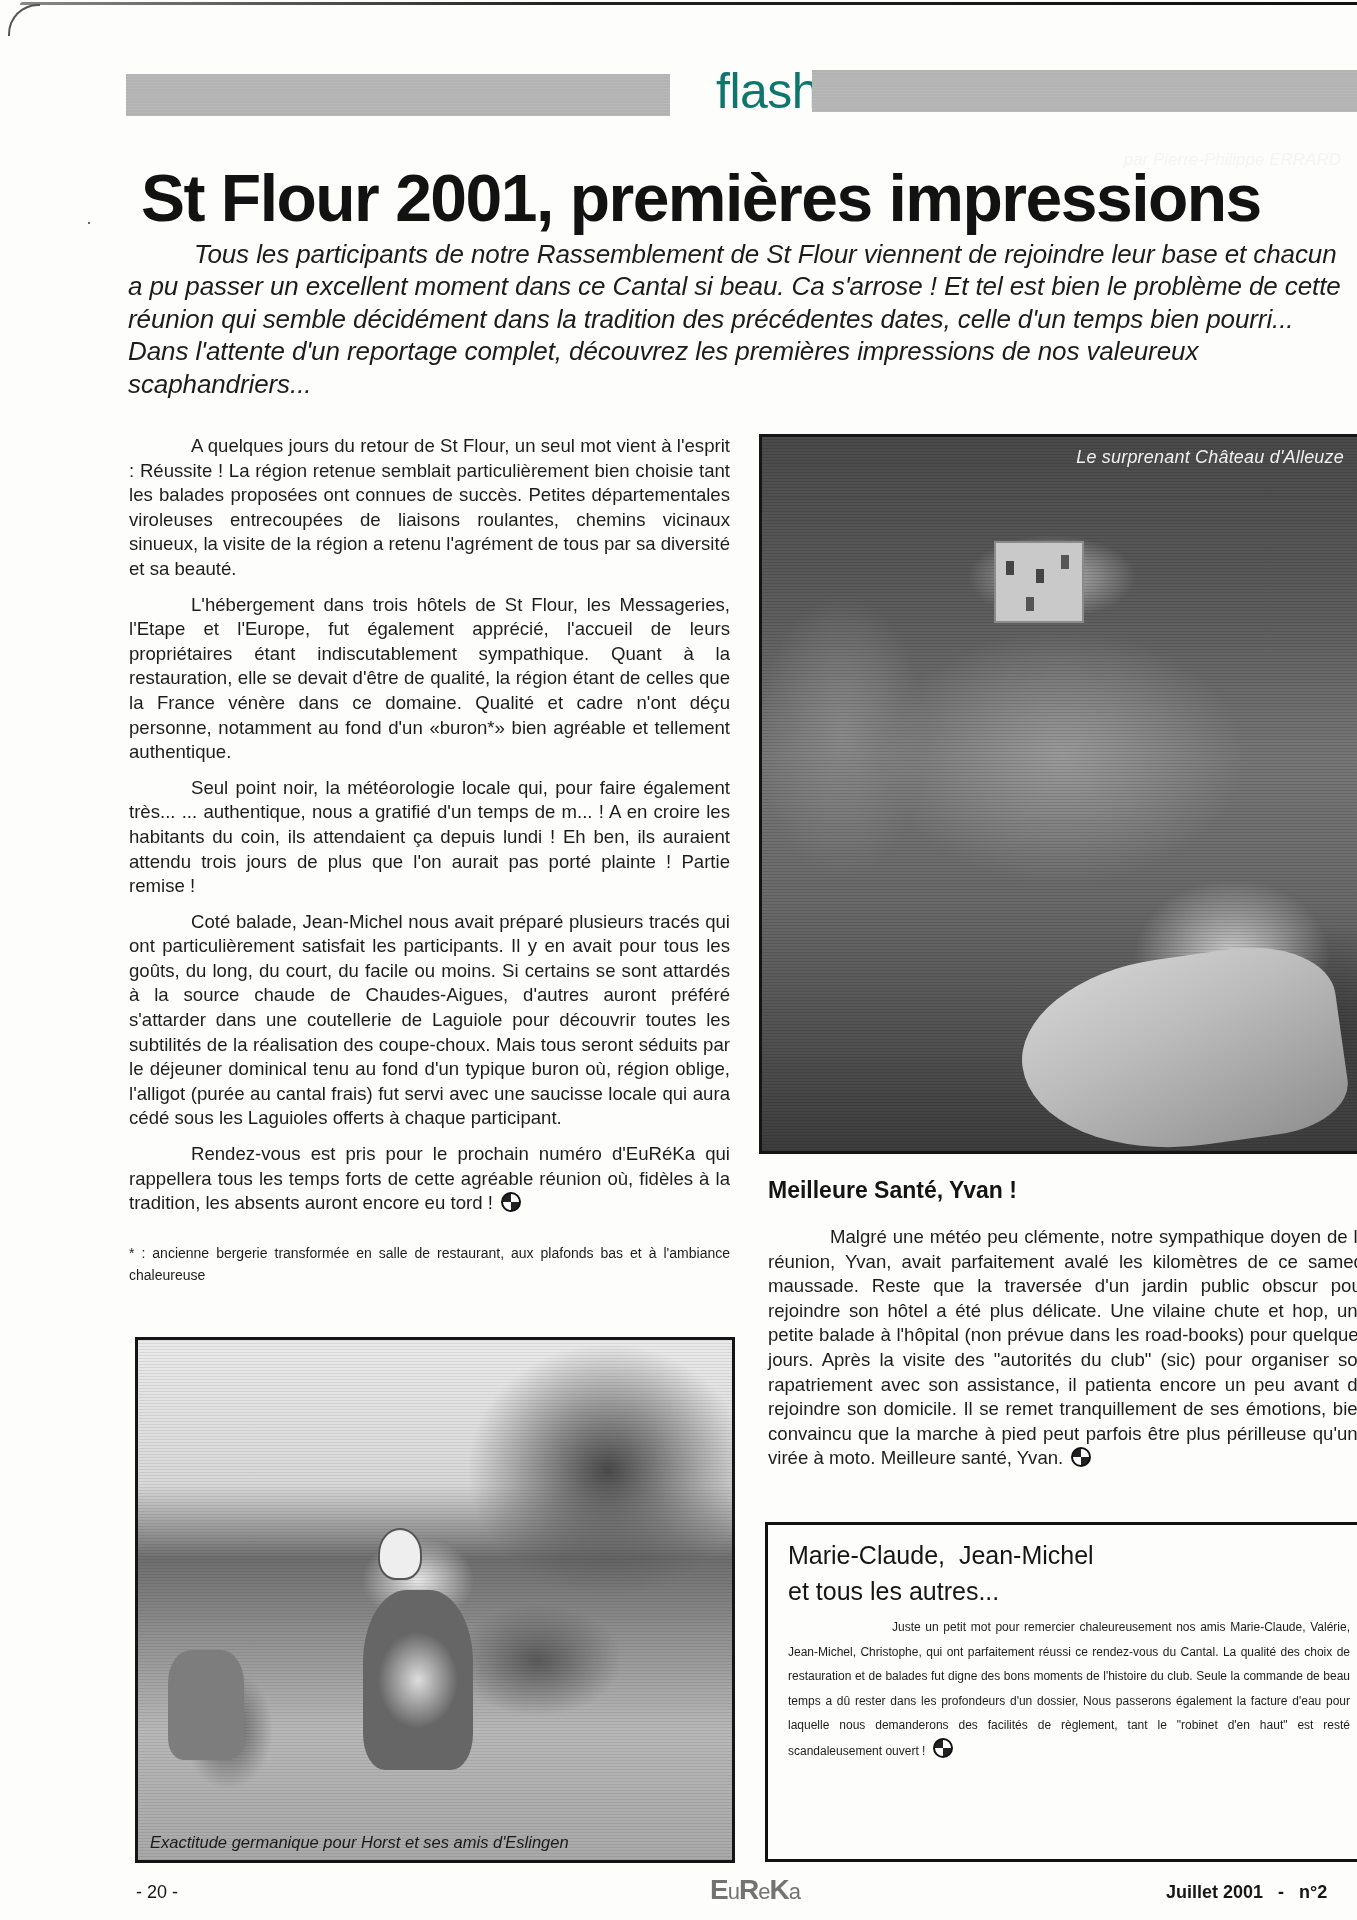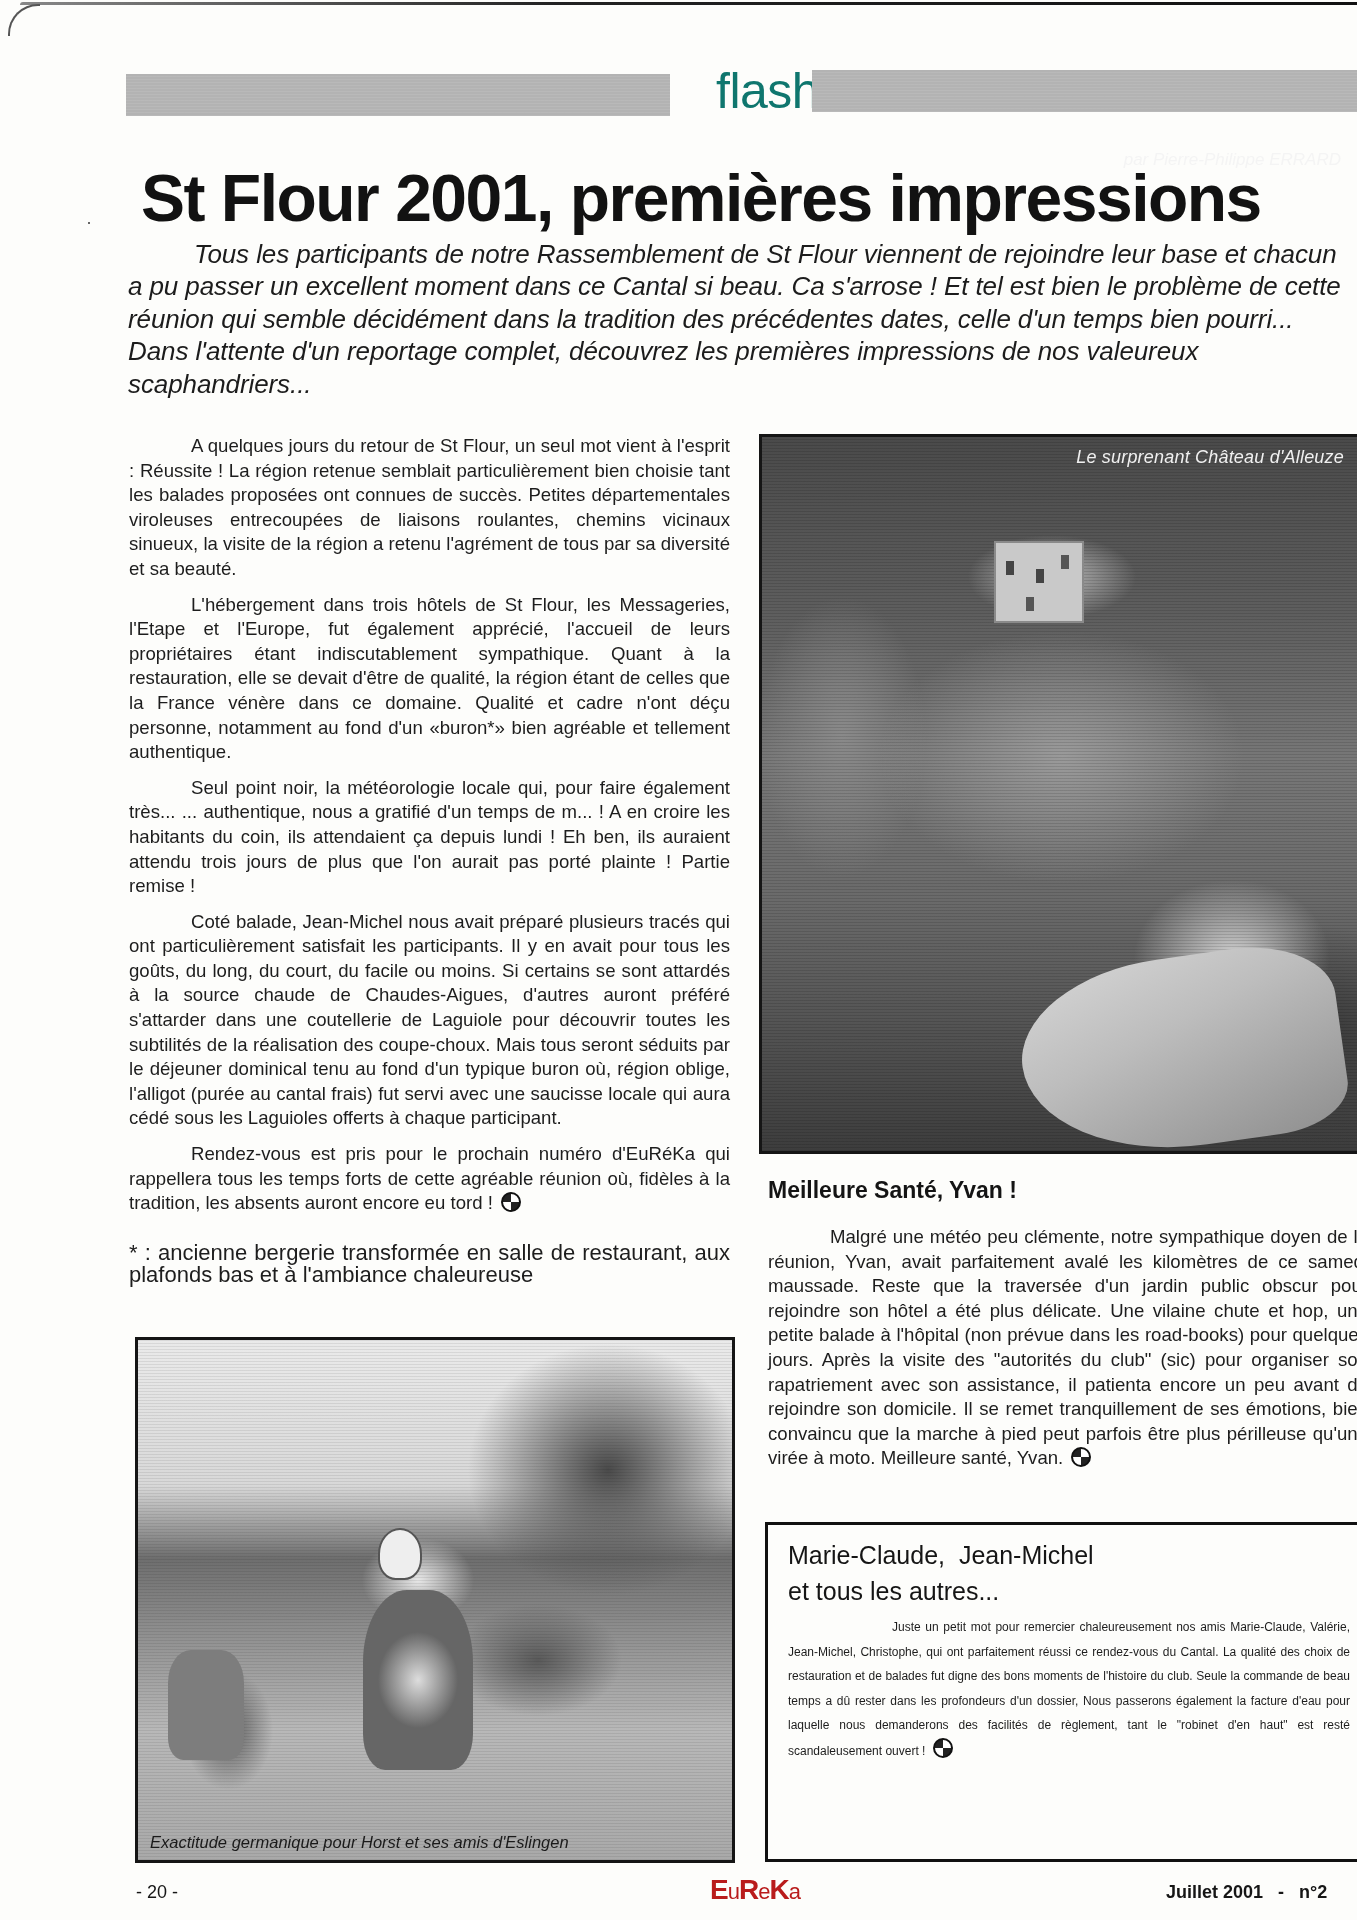--- a/index.html
+++ b/index.html
@@ -34,21 +34,21 @@
     position: absolute; left: 128px; top: 238px; width: 1230px;
     font-size: 26px; font-style: italic; line-height: 32.4px; color: #1c1c1c;
     text-indent: 66px; white-space: pre-line; letter-spacing: -0.1px;
   }
 
   .col-left {
     position: absolute; left: 129px; top: 434px; width: 601px;
     font-size: 18.6px; line-height: 24.6px; color: #1d1d1d; text-align: justify;
   }
   .col-left p { margin: 0 0 11px 0; text-indent: 62px; }
-  .col-left p.footnote { text-indent: 0; font-size: 22px; line-height: 22px; margin-top: 26px; }
+  .col-left p.footnote { text-indent: 0; font-size: 14px; line-height: 22px; margin-top: 26px; }
 
   .bmw-icon {
     display: inline-block; width: 20px; height: 20px; border-radius: 50%;
     background: conic-gradient(#fff 0 90deg, #222 90deg 180deg, #fff 180deg 270deg, #222 270deg 360deg);
     border: 2px solid #111; vertical-align: -3px; margin-left: 8px;
     box-sizing: border-box;
   }
 
   
   .photo {
@@ -134,21 +134,21 @@
   }
   .box-title { position: absolute; left: 20px; top: 12px; font-size: 25px; line-height: 36px; color: #151515; }
   .box-text {
     position: absolute; left: 20px; top: 90px; width: 562px;
     font-size: 12px; line-height: 24.6px; text-align: justify; color: #1d1d1d;
   }
   .box-text p { margin: 0; text-indent: 104px; }
 
   
   .footer-page { position: absolute; left: 136px; top: 1882px; font-size: 18px; font-weight: normal; color: #161616; }
-  .footer-logo { position: absolute; left: 710px; top: 1874px; font-size: 28px; font-weight: bold; color: #b91c1c; letter-spacing: -1px; }
+  .footer-logo { position: absolute; left: 710px; top: 1874px; font-size: 28px; font-weight: bold; color: #737373; letter-spacing: -1px; }
   .footer-logo .sm { font-size: 22px; font-weight: normal; }
   .footer-date { position: absolute; left: 1166px; top: 1882px; font-size: 18px; font-weight: bold; color: #161616; white-space: pre; }
   .stray-dot { position: absolute; left: 88px; top: 222px; width: 2px; height: 2px; background: #666; }
 </style>
 </head>
 <body>
 
 <div class="top-edge"></div>
 <div class="top-edge-curve"></div>
 <div class="stray-dot"></div>

